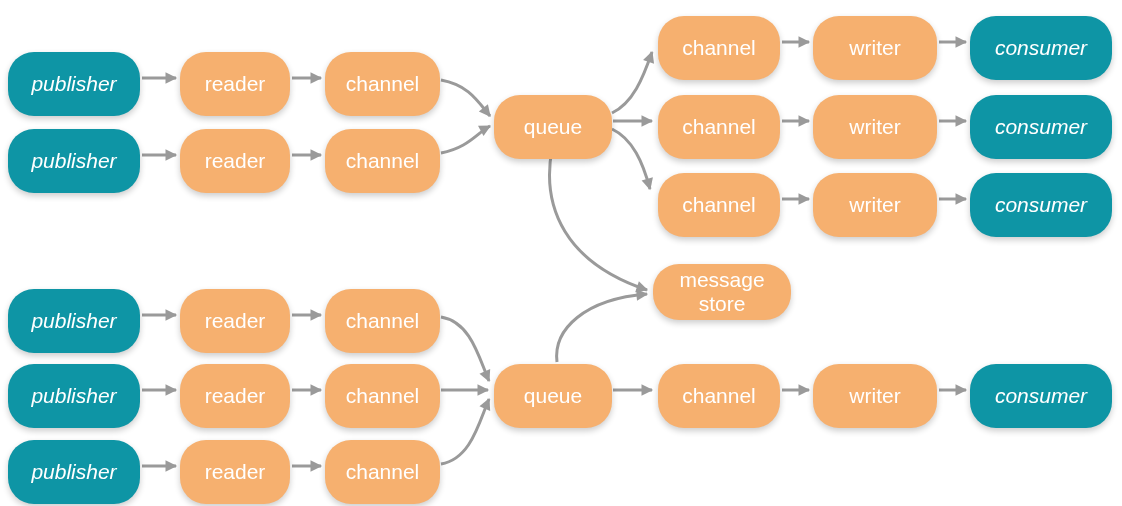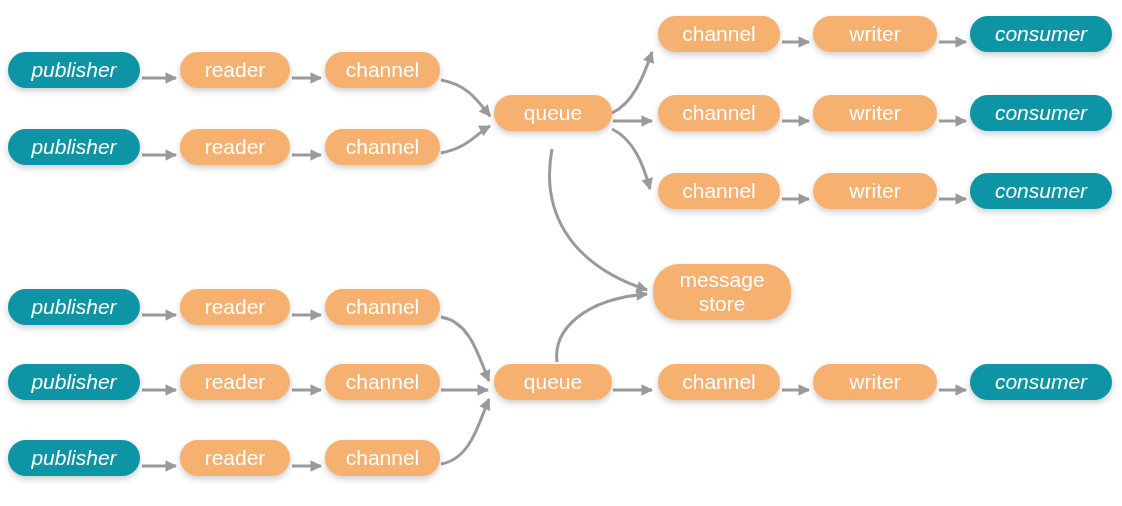--- a/index.html
+++ b/index.html
@@ -23,21 +23,21 @@
   }
   .edge {
     fill: none;
     stroke: var(--arrow, #9a9a9a);
     stroke-width: 3;
     stroke-linecap: butt;
   }
   marker path { fill: var(--arrow, #9a9a9a); }
   .node {
     position: absolute;
-    height: 36px;
+    height: 64px;
     border-radius: 26px;
     display: flex;
     align-items: center;
     justify-content: center;
     text-align: center;
     font-size: 21px;
     line-height: 1.12;
     color: var(--node_text, #ffffff);
     box-shadow: 0 3px 6px rgba(0,0,0,0.20);
     user-select: none;

